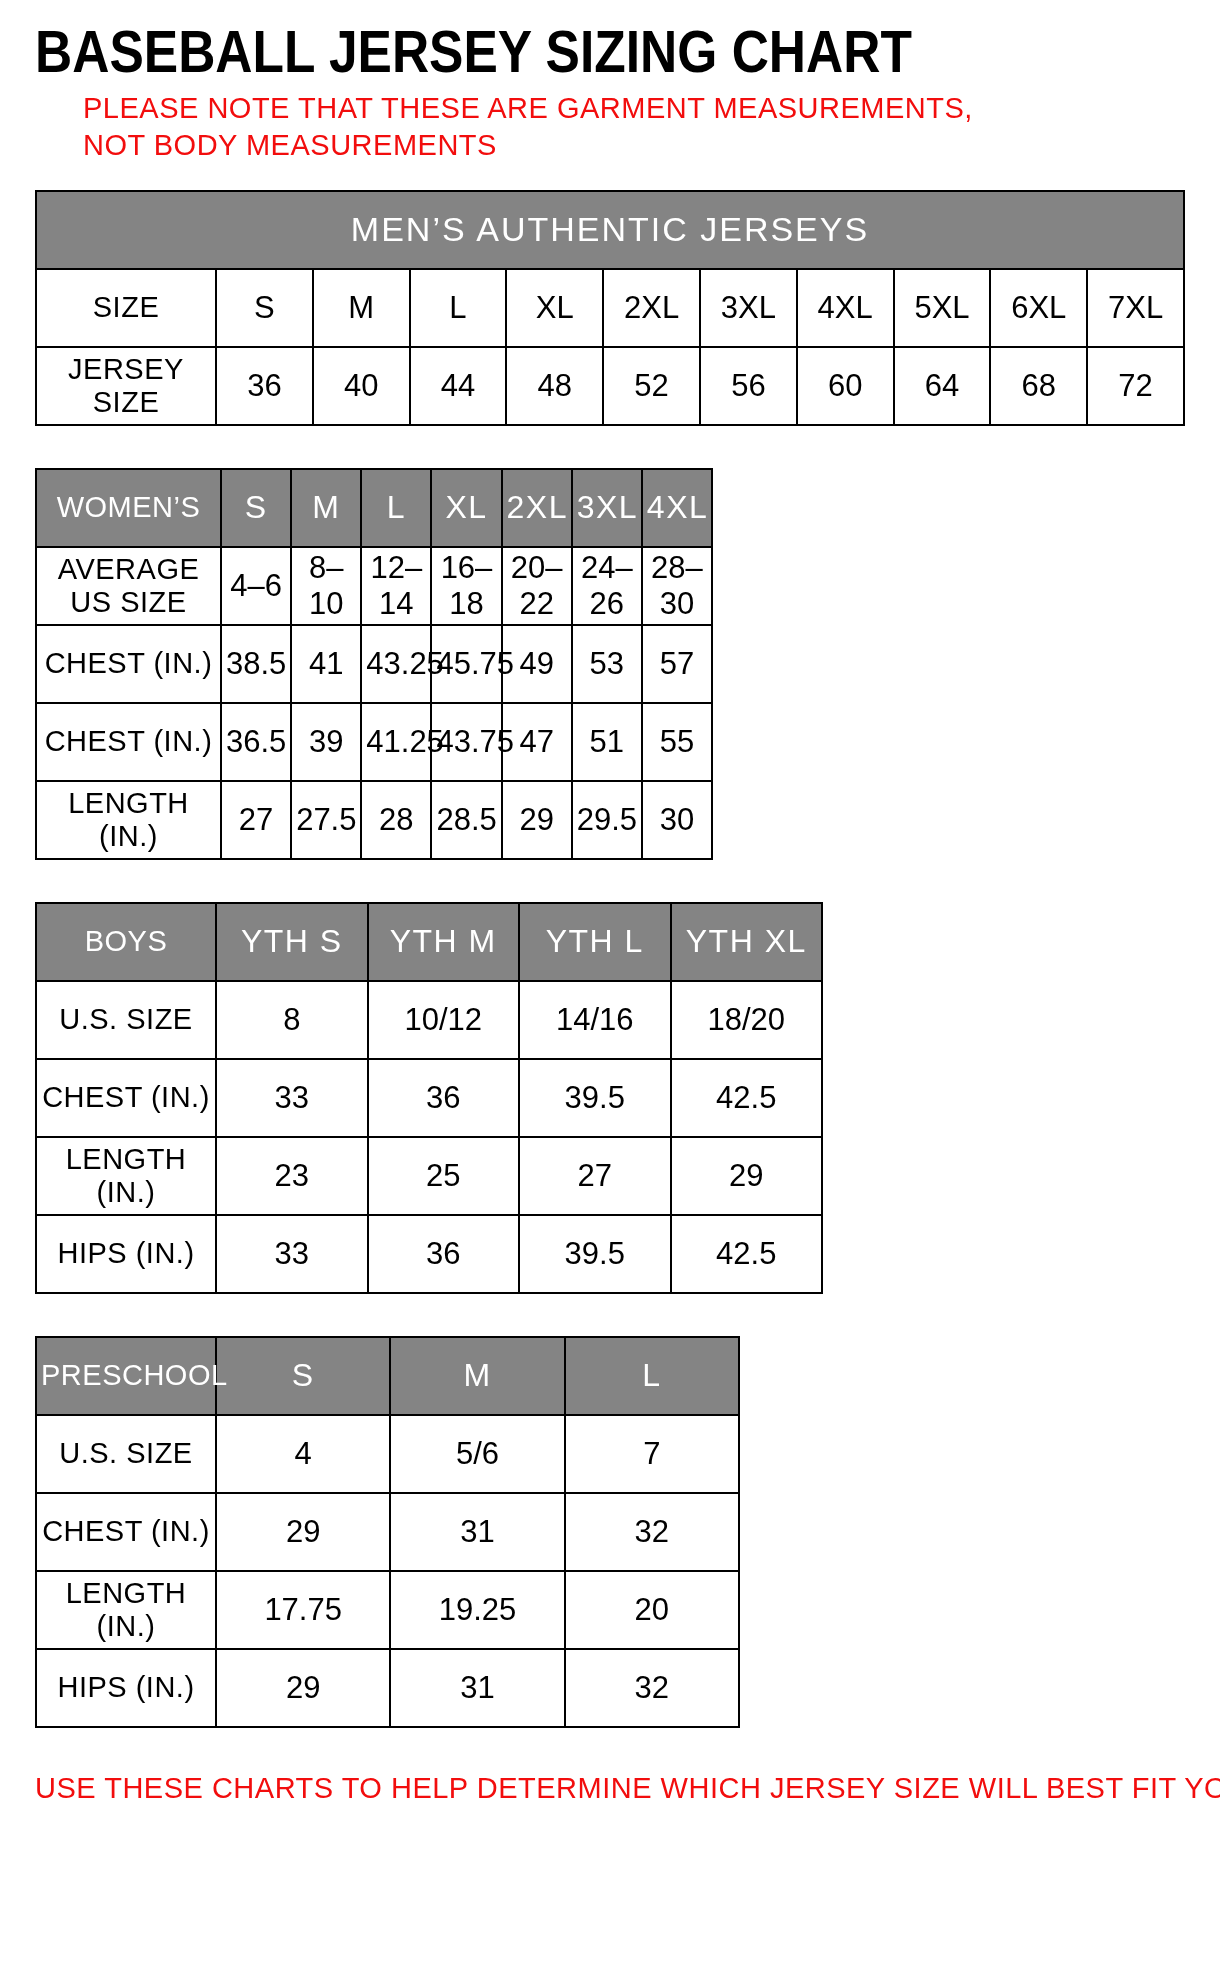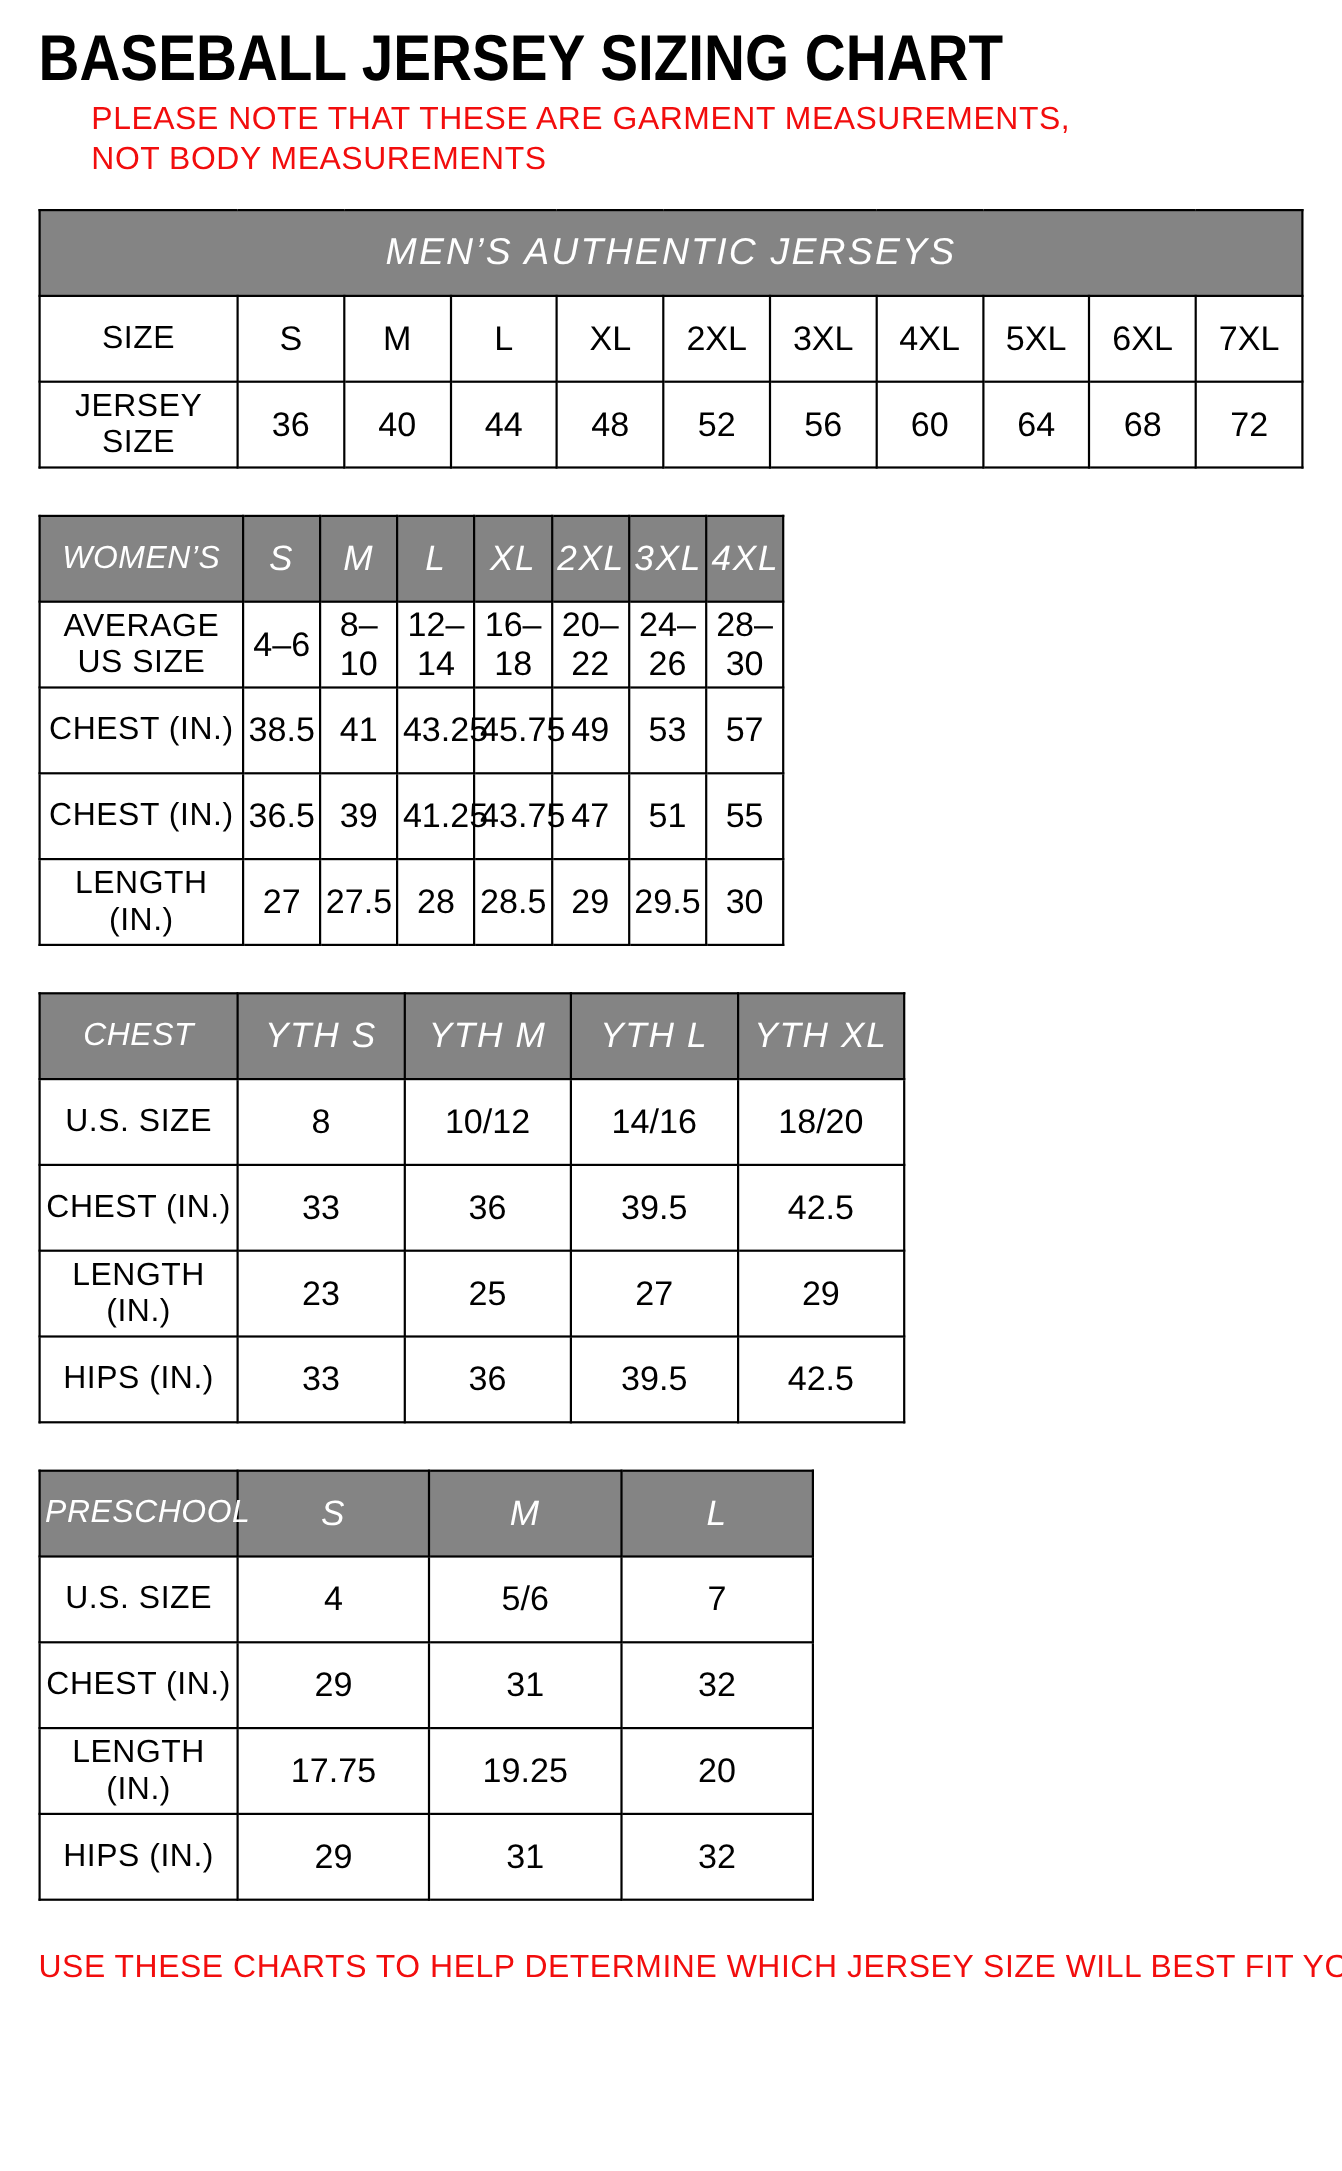--- a/index.html
+++ b/index.html
@@ -49,21 +49,20 @@
     height: 78px;
     text-align: center;
     vertical-align: middle;
     padding: 2px 4px;
   }
   td.thead {
     background: var(--header-gray);
     color: #ffffff;
     font-size: 32px;
     letter-spacing: 1.5px;
-    font-style: italic;
   }
   td.thead.title-row {
     font-size: 34px;
     letter-spacing: 2px;
   }
   td.label-cell {
     font-size: 29px;
     letter-spacing: 0.5px;
     white-space: pre-line;
   }
@@ -201,21 +200,21 @@
 <table class="sizing-table" style="width:788px;">
     <colgroup>
       <col style="width: 180px;">
       <col>
       <col>
       <col>
       <col>
     </colgroup>
     <tbody>
       <tr>
-        <td class="thead label-cell">CHEST</td>
+        <td class="thead label-cell">BOYS</td>
         <td class="thead">YTH S</td>
         <td class="thead">YTH M</td>
         <td class="thead">YTH L</td>
         <td class="thead">YTH XL</td>
       </tr>
       <tr>
         <td class="label-cell">U.S. SIZE</td>
         <td class="value-cell">8</td>
         <td class="value-cell">10/12</td>
         <td class="value-cell">14/16</td>

